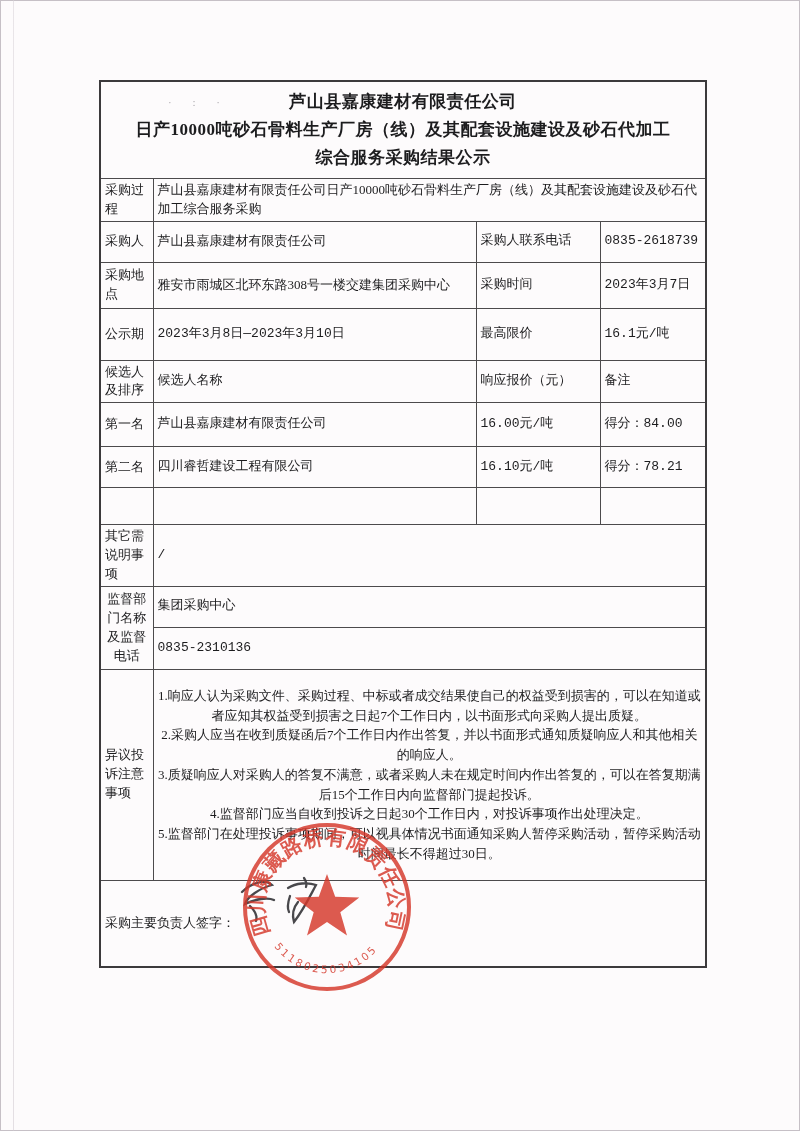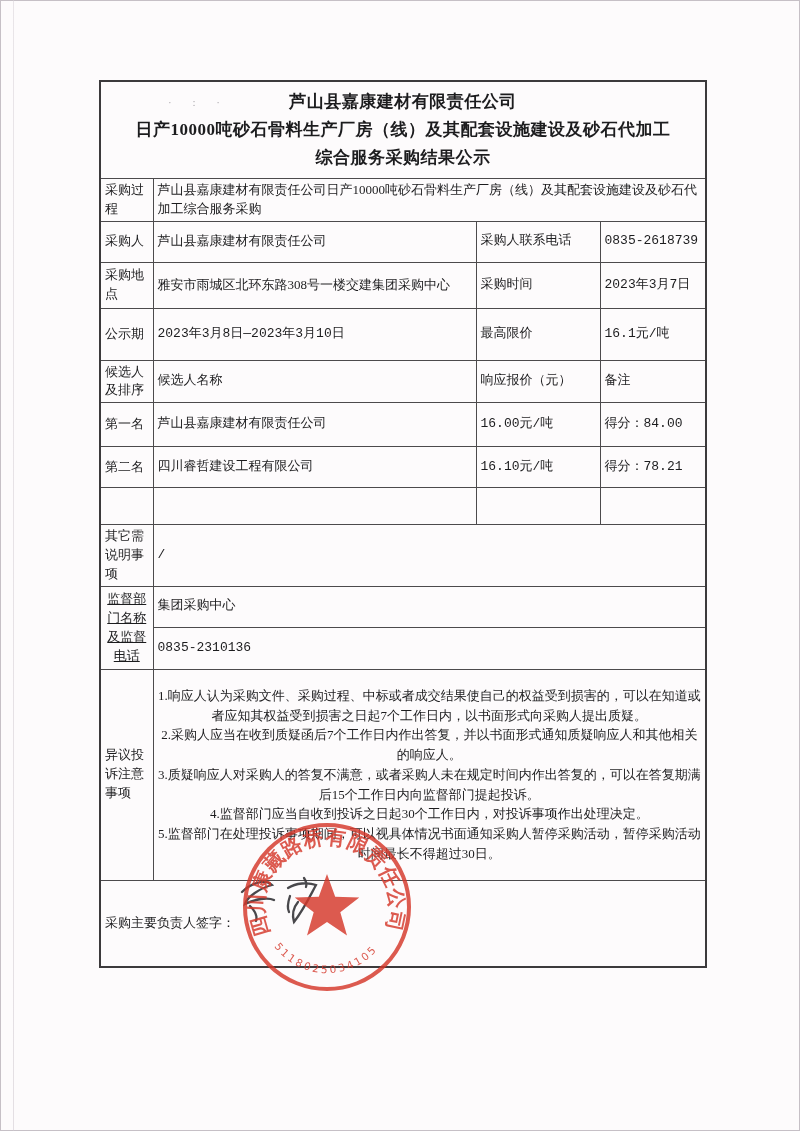--- a/index.html
+++ b/index.html
@@ -27,21 +27,21 @@
     font-size:13px;
   }
   table.doc td {
     border:1px solid #4c4a4c; vertical-align:middle;
     padding:2px 4px; line-height:1.45; overflow:hidden;
   }
   table.doc { border:2px solid #3c3a3c; }
   .title-cell { text-align:center; padding:10px 2px 8px 2px; }
   .title-line { font-weight:bold; font-size:17px; line-height:1.62; letter-spacing:.5px; }
   .lbl { padding-left:3px; padding-right:2px; }
-  .lbl-center { text-align:center; padding-left:2px;text-decoration:underline; }
+  .lbl-center { text-align:center; padding-left:2px; }
   .val-left { padding-left:7px; }
   .center { text-align:left;font-family:Liberation Mono, monospace; }
   .notes-cell { padding:6px 9px 6px 8px; vertical-align:middle; }
   .notes-cell .note-item { text-align:center; line-height:1.52; }
   .sig-cell { padding-left:7px; }
   .sig-label { display:inline-block; }
   .stamp-wrap { position:absolute; left:227px; top:807px; width:200px; height:200px; pointer-events:none; }
   .signature-wrap { position:absolute; left:230px; top:866px; width:130px; height:70px; pointer-events:none; }
 </style>
 </head>

